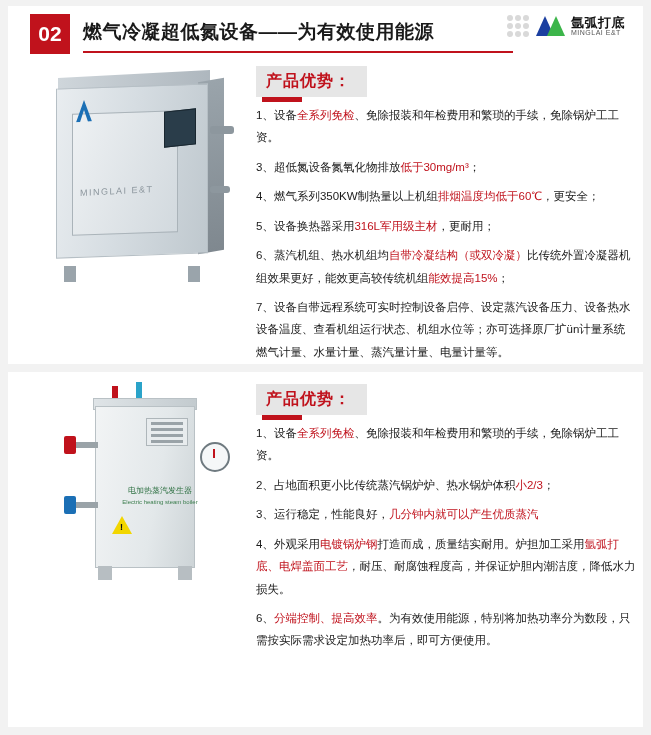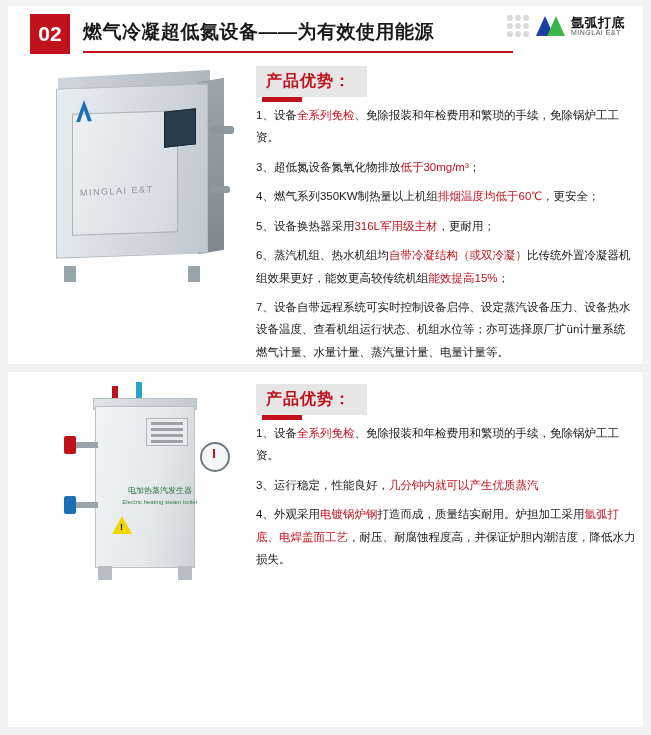--- a/index.html
+++ b/index.html
@@ -461,20 +461,22 @@
         <div class="b2-valve"></div>
         <div class="b2-valve2"></div>
         <div class="b2-foot l"></div>
         <div class="b2-foot r"></div>
       </div>
 
       <div class="adv-title" style="left:248px; top:12px;">产品优势：</div>
 
       <div class="bullet-list" style="left:248px; top:50px; width:380px;">
         <p>1、设备<span class="hl">全系列免检</span>、免除报装和年检费用和繁琐的手续，免除锅炉工工资。</p>
+        <p>2、占地面积更小比传统蒸汽锅炉炉、热水锅炉体积<span class="hl">小2/3</span>；</p>
         <p>3、运行稳定，性能良好，<span class="hl">几分钟内就可以产生优质蒸汽</span></p>
         <p>4、外观采用<span class="hl">电镀锅炉钢</span>打造而成，质量结实耐用。炉担加工采用<span class="hl">氩弧打底、电焊盖面工艺</span>，耐压、耐腐蚀程度高，并保证炉胆内潮洁度，降低水力损失。</p>
+        <p>6、<span class="hl">分端控制、提高效率</span>。为有效使用能源，特别将加热功率分为数段，只需按实际需求设定加热功率后，即可方便使用。</p>
 
       </div>
     </div>
   </div>
 
 </div>
 
 </body></html>

